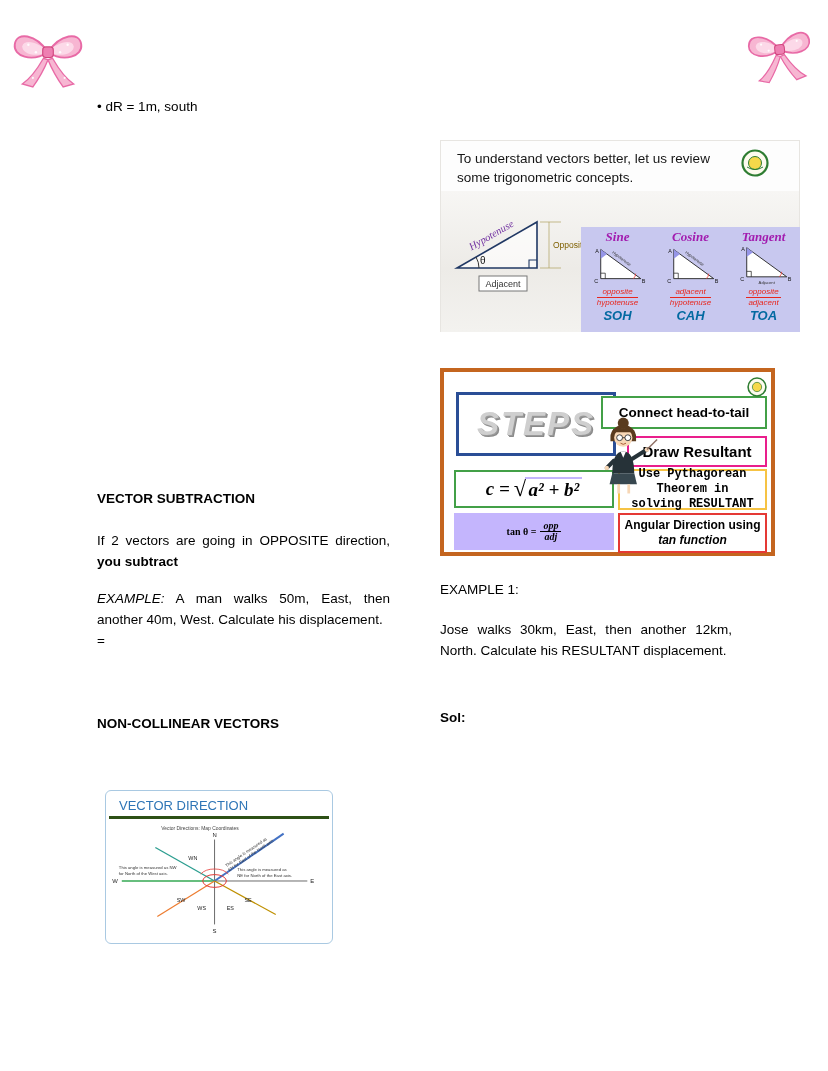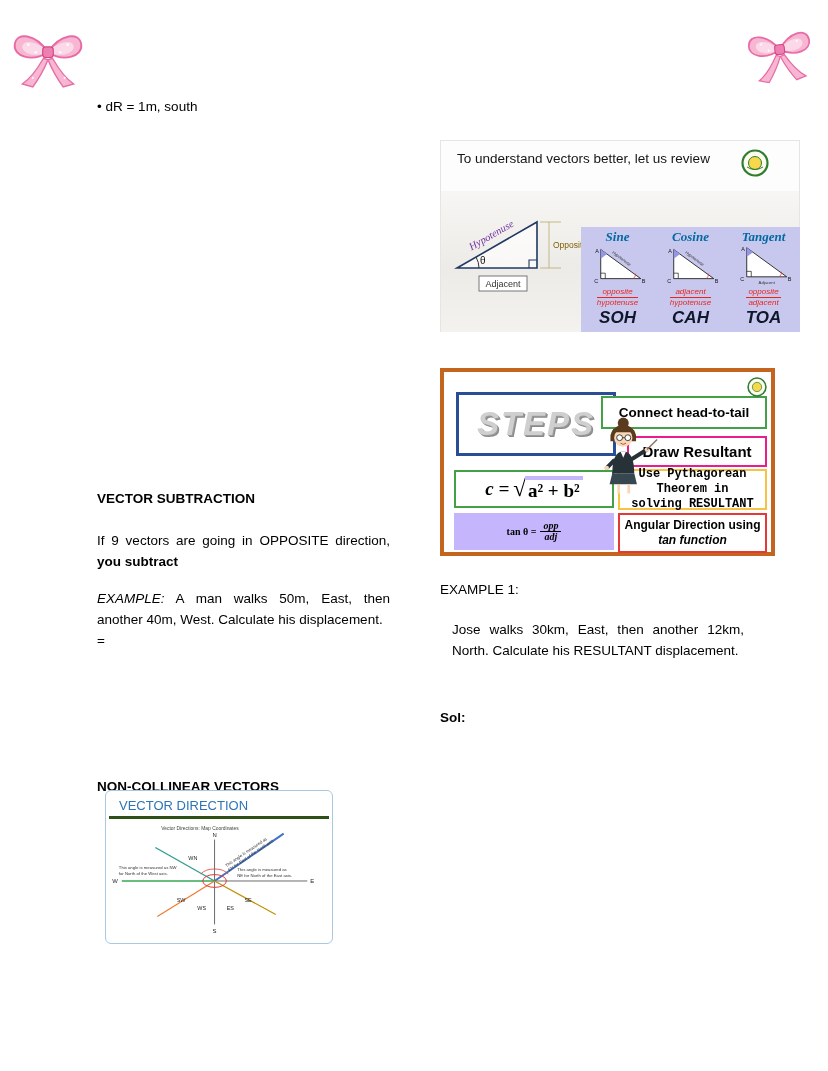--- a/index.html
+++ b/index.html
@@ -21,42 +21,42 @@
   .slide1{left:440px;top:140px;width:360px;height:192px;background:#fdfdfd;
           border:1px solid #e7e5e1;box-sizing:border-box;}
   .photo-bg{position:absolute;left:0;top:50px;width:100%;height:141px;
             background:linear-gradient(180deg,#f7f6f4 0%,#edebe7 55%,#f3f2ef 100%);}
   .slide1-intro{position:absolute;left:16px;top:9px;font-size:13.5px;line-height:1.38;color:#151515;}
   .logo{position:absolute;}
   .lavender{position:absolute;left:140px;top:86px;width:219px;height:105px;
             background:#c8c8ef;display:flex;}
   .tri-col{width:73px;display:flex;flex-direction:column;align-items:center;padding-top:3px;box-sizing:border-box;}
   .tri-head{font-family:"Liberation Serif",serif;font-style:italic;font-weight:bold;
-            font-size:13px;color:#0369a1;line-height:1.1;}
+            font-size:13px;color:#a21caf;line-height:1.1;}
   .frac-col{font-size:8px;color:#e8261d;font-style:italic;text-align:center;line-height:1.2;margin-top:1px;}
   .frac-col .num{display:block;border-bottom:1px solid #e8261d;padding:0 2px;}
-  .mnemonic{font-size:17px;font-weight:bold;font-style:italic;color:#0f172a;margin-top:1px;}
+  .mnemonic{font-size:13px;font-weight:bold;font-style:italic;color:#0369a1;margin-top:1px;}
 
   
   .slide2{left:440px;top:368px;width:335px;height:188px;background:#fff;
           border:4px solid #c4651f;box-sizing:border-box;}
   .s2box{position:absolute;background:#fff;box-sizing:border-box;display:flex;
          align-items:center;justify-content:center;text-align:center;}
   .steps-box{left:12px;top:20px;width:160px;height:64px;border:3px solid #2a4e96;}
   .steps-title{font-size:33px;font-weight:bold;font-style:italic;letter-spacing:2px;
                color:#cfcfcf;text-shadow:1px 1px 0 #9a9a9a,2px 2px 0 #8a8a8a;}
   .connect-box{left:157px;top:24px;width:166px;height:33px;border:2.5px solid #43a047;
                font-weight:bold;font-size:13.5px;}
   .draw-box{left:183px;top:64px;width:140px;height:31px;border:2.5px solid #e91e8c;
             font-weight:bold;font-size:15px;}
   .formula-c{left:10px;top:98px;width:160px;height:38px;border:2px solid #43a047;
              font-family:"Liberation Serif",serif;font-weight:bold;font-size:19px;}
   .formula-c .lhs{font-style:italic;margin-right:4px;}
   .formula-c .sqrt{font-size:23px;font-weight:bold;margin-right:-1px;}
-  .formula-c .radicand{display:inline-block;border-top:4px solid #c4b5fd;padding:0 3px;text-align:center;}
+  .formula-c .radicand{display:inline-block;border-top:2px solid #c4b5fd;padding:0 3px;font-style:italic;text-align:center;}
   .pyth-box{left:174px;top:97px;width:149px;height:41px;border:2.5px solid #f6c344;
             font-weight:bold;font-size:12px;line-height:1.25;flex-direction:column;font-family:Liberation Mono, monospace;}
   .formula-tan{left:10px;top:141px;width:160px;height:37px;background:#c4b5fd;
                font-family:"Liberation Serif",serif;font-weight:bold;font-size:10px;}
   .vfrac{display:inline-flex;flex-direction:column;align-items:center;line-height:1.05;
          font-style:italic;margin-left:4px;}
   .vfrac .t{border-bottom:1.4px solid #000;padding:0 3px;}
   .ang-box{left:174px;top:141px;width:149px;height:40px;border:2.5px solid #e53935;
            font-weight:bold;font-size:12px;line-height:1.25;flex-direction:column;}
   .ang-box .it{font-style:italic;}
@@ -103,20 +103,21 @@
     <circle cx="66" cy="40" r="1.6" fill="#fff" opacity=".85"></circle>
   </svg>
 
   <div class="abs doc-text" style="left:97px;top:96px;">• dR = 1m, south</div>
 
   <div class="abs slide1">
     <div class="photo-bg"></div>
 
     <div class="slide1-intro">
       <div>To understand vectors better, let us review</div>
+      <div>some trigonometric concepts.</div>
     </div>
 
     <svg class="logo" style="left:300px;top:8px;width:28px;height:28px;" viewBox="0 0 28 28">
       <circle cx="14" cy="14" r="12.5" fill="#fdfbee" stroke="#2e7d32" stroke-width="2.2"></circle>
       <circle cx="14" cy="14" r="6.5" fill="#f6d84a" stroke="#2e7d32" stroke-width="1"></circle>
       <path d="M6 18 q8 5 16 0" stroke="#2e7d32" stroke-width="1" fill="none"></path>
     </svg>
 
     <svg class="abs" style="left:12px;top:55px;width:140px;height:130px;" viewBox="0 0 140 130">
       <polygon points="4,72 84,72 84,26" fill="#ffffff" fill-opacity="0.65" stroke="#203864" stroke-width="1.6"></polygon>
@@ -254,33 +255,33 @@
 
     <svg class="logo" style="left:303px;top:5px;width:20px;height:20px;" viewBox="0 0 28 28">
       <circle cx="14" cy="14" r="12.5" fill="#fdfbee" stroke="#2e7d32" stroke-width="2.2"></circle>
       <circle cx="14" cy="14" r="6.5" fill="#f6d84a" stroke="#2e7d32" stroke-width="1"></circle>
     </svg>
   </div>
 
   <div class="abs head" style="left:97px;top:491px;">VECTOR SUBTRACTION</div>
 
   <div class="abs doc-text just" style="left:97px;top:530px;width:293px;">
-    <span>If 9 vectors are going in OPPOSITE direction, </span><b>you subtract</b>
+    <span>If 2 vectors are going in OPPOSITE direction, </span><b>you subtract</b>
   </div>
 
   <div class="abs doc-text" style="left:97px;top:588px;width:293px;">
     <div class="just"><i>EXAMPLE:</i><span> A man walks 50m, East, then another 40m, West. Calculate his displacement.</span></div>
     <div>=</div>
   </div>
 
-  <div class="abs head" style="left:97px;top:779px;">NON-COLLINEAR VECTORS</div>
+  <div class="abs head" style="left:97px;top:716px;">NON-COLLINEAR VECTORS</div>
 
   <div class="abs doc-text" style="left:440px;top:579px;">EXAMPLE 1:</div>
 
-  <div class="abs doc-text just" style="left:440px;top:619px;width:292px;margin-left:12px;">Jose walks 30km, East, then another 12km, North. Calculate his RESULTANT displacement.</div>
+  <div class="abs doc-text just" style="left:440px;top:619px;width:292px;">Jose walks 30km, East, then another 12km, North. Calculate his RESULTANT displacement.</div>
 
   <div class="abs doc-text bold" style="left:440px;top:707px;">Sol:</div>
 
   <div class="abs dir-slide">
     <div class="dir-title">VECTOR DIRECTION</div>
     <div class="dir-rule"></div>
 
     <svg class="dir-svg" viewBox="0 0 228 122">
       <text x="56" y="10" font-size="5" fill="#444">Vector Directions:  Map Coordinates</text>
 

